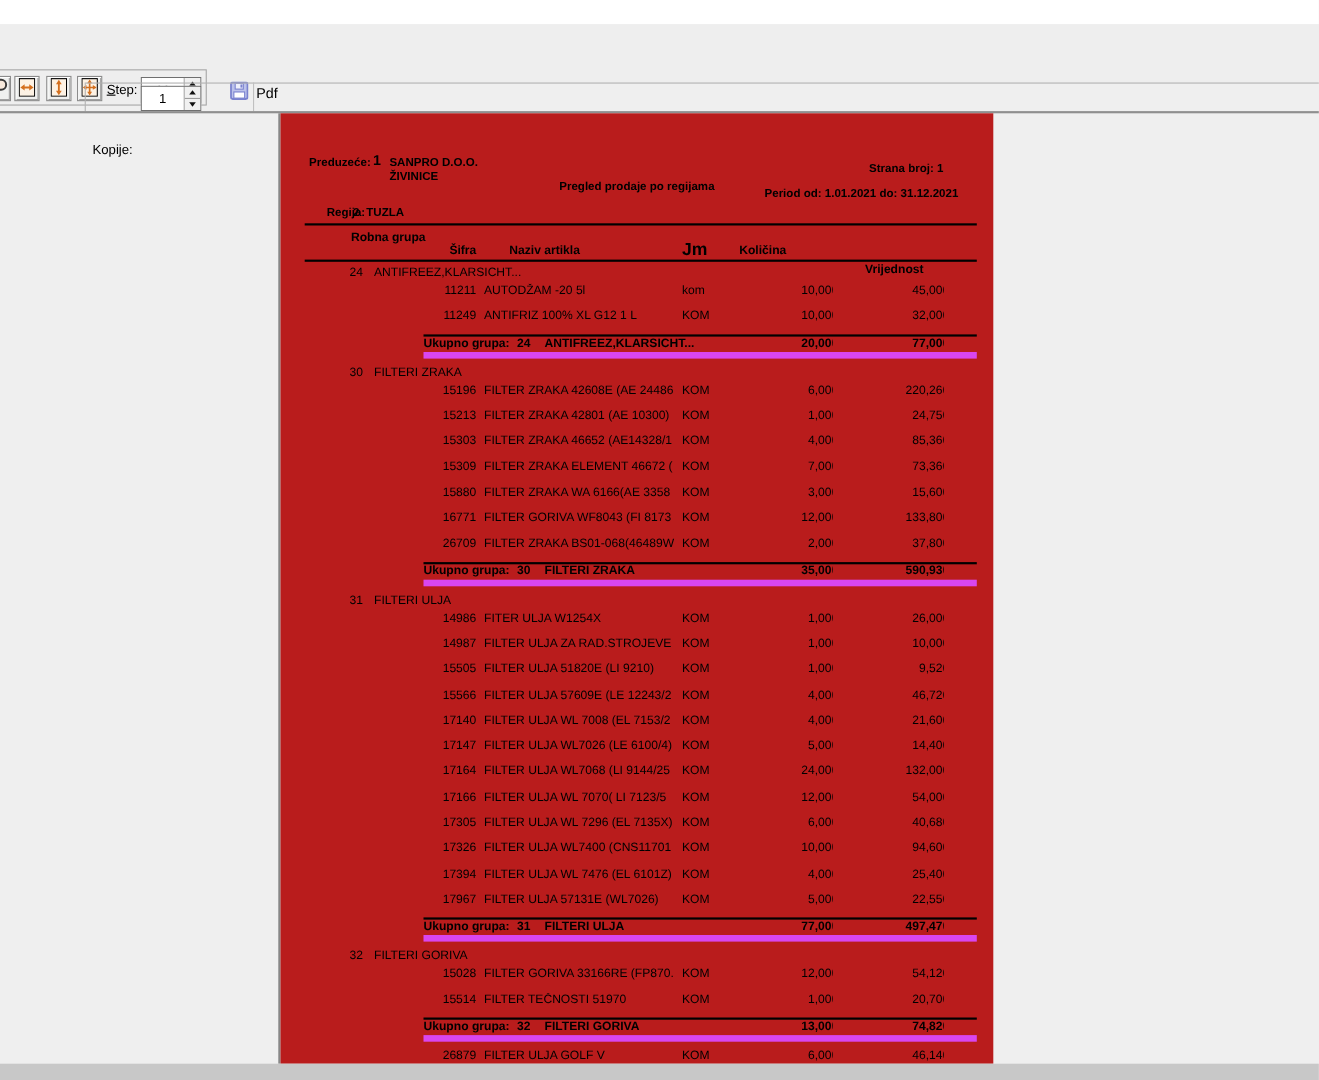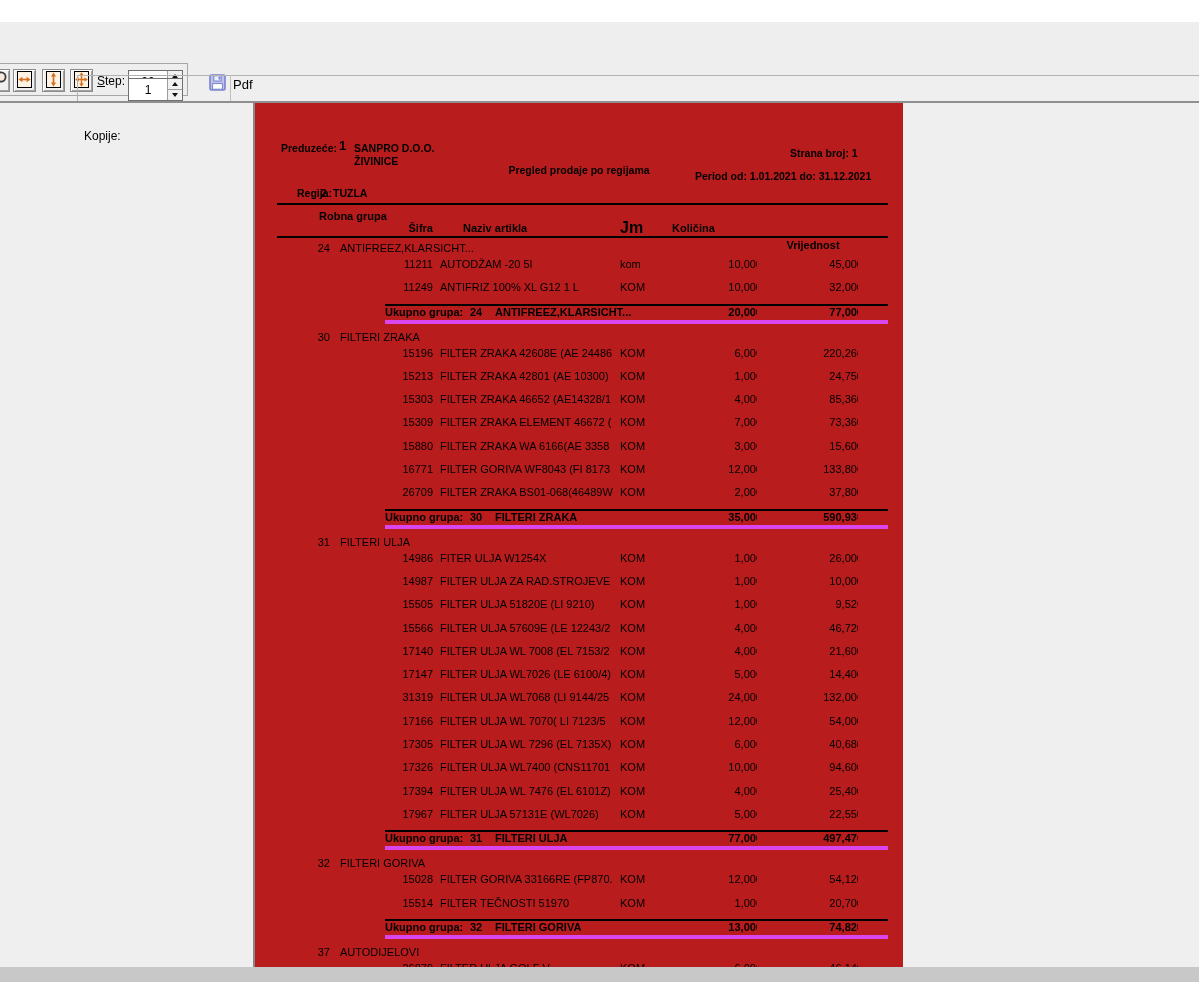--- a/index.html
+++ b/index.html
@@ -50,21 +50,21 @@
   .trow-item{height:23.3px;}
   .cell{position:absolute;top:0;font-size:11px;line-height:12px;white-space:nowrap;}
   .c-gnum{left:40px;width:35px;text-align:right;}
   .c-gname{left:85px;}
   .c-code{left:130px;width:48px;text-align:right;}
   .c-name{left:185px;width:174px;overflow:hidden;}
   .c-jm{left:365px;width:45px;}
   .c-qty{left:417px;width:85px;overflow:hidden;}
   .c-val{left:508px;width:95px;overflow:hidden;}
   .clipnum{display:block;margin-right:-5px;text-align:right;white-space:nowrap;}
-  .trow-total{margin:-1px 0 7px 130px;width:503px;border-top:2px solid #000;border-bottom:4px solid #d946ef;
+  .trow-total{margin:-1px 0 7px 130px;width:503px;border-top:2px solid #000;border-bottom:6px solid #d946ef;
               padding:1px 0;height:12px;font-weight:bold;}
   .trow-total .cell{font-weight:bold;}
   .t-label{left:0;}
   .t-num{left:85px;}
   .t-name{left:110px;}
   .t-qty{left:287px;width:85px;overflow:hidden;}
   .t-val{left:378px;width:95px;overflow:hidden;}
 </style>
 </head>
 <body>
@@ -384,21 +384,21 @@
         <div class="cell c-name">FILTER ULJA WL7026 (LE 6100/4)</div>
         <div class="cell c-jm">KOM</div>
         <div class="cell c-qty">
           <span class="clipnum">5,000</span>
         </div>
         <div class="cell c-val">
           <span class="clipnum">14,400</span>
         </div>
       </div>
       <div class="trow trow-item">
-        <div class="cell c-code">31319</div>
+        <div class="cell c-code">17164</div>
         <div class="cell c-name">FILTER ULJA WL7068 (LI 9144/25</div>
         <div class="cell c-jm">KOM</div>
         <div class="cell c-qty">
           <span class="clipnum">24,000</span>
         </div>
         <div class="cell c-val">
           <span class="clipnum">132,000</span>
         </div>
       </div>
       <div class="trow trow-item">
@@ -497,24 +497,20 @@
         <div class="cell t-label">Ukupno grupa:</div>
         <div class="cell t-num">32</div>
         <div class="cell t-name">FILTERI GORIVA</div>
         <div class="cell t-qty">
           <span class="clipnum">13,000</span>
         </div>
         <div class="cell t-val">
           <span class="clipnum">74,820</span>
         </div>
       </div>
-      <div class="trow trow-group">
-        <div class="cell c-gnum">37</div>
-        <div class="cell c-gname">AUTODIJELOVI</div>
-      </div>
       <div class="trow trow-item">
         <div class="cell c-code">26879</div>
         <div class="cell c-name">FILTER ULJA GOLF V</div>
         <div class="cell c-jm">KOM</div>
         <div class="cell c-qty">
           <span class="clipnum">6,000</span>
         </div>
         <div class="cell c-val">
           <span class="clipnum">46,140</span>
         </div>

